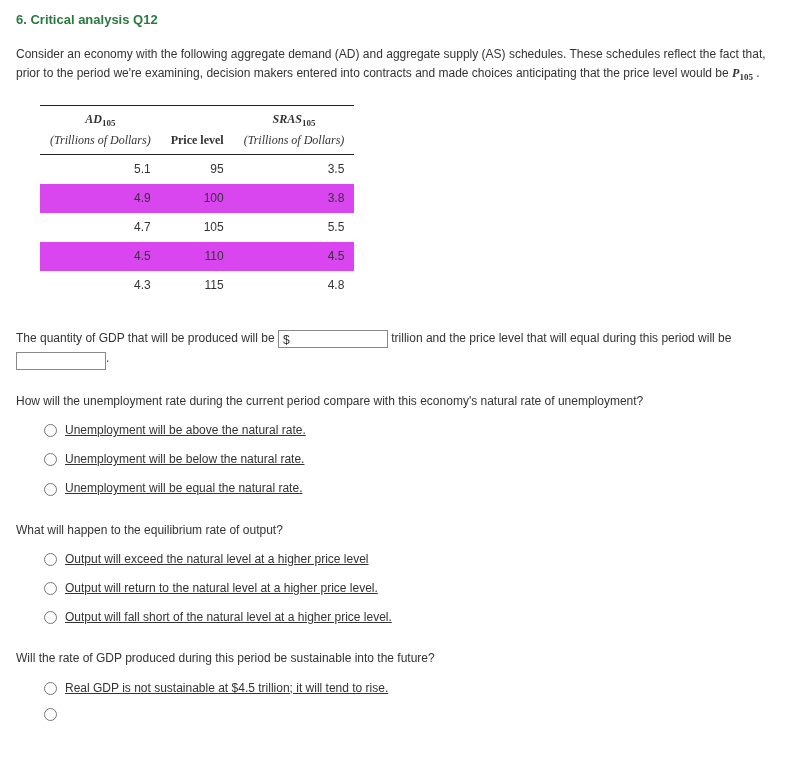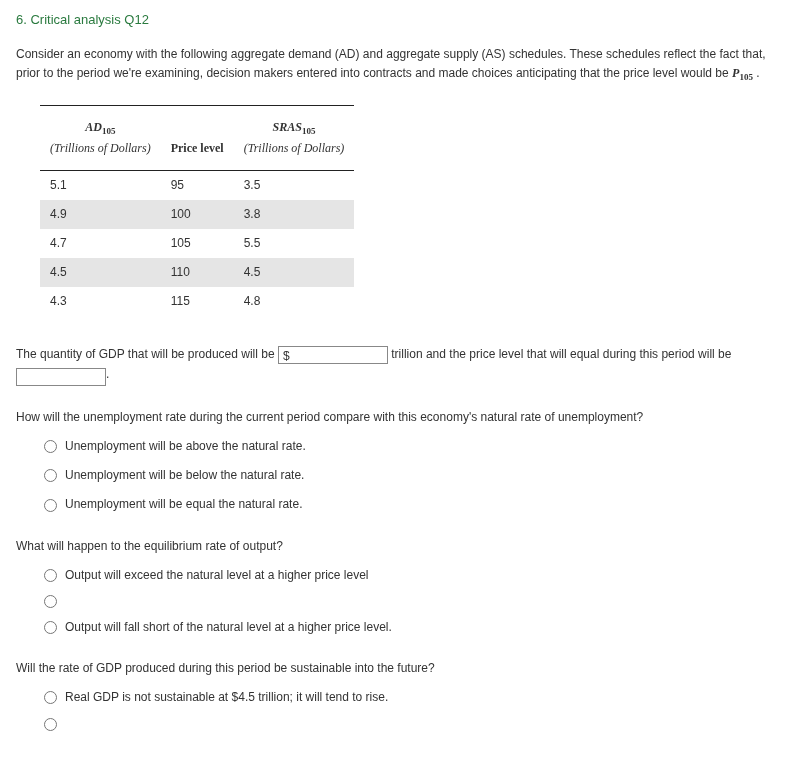--- a/index.html
+++ b/index.html
@@ -7,59 +7,59 @@
     font-size: 12px;
     color: #333;
     margin: 0;
     padding: 10px 16px;
     width: 792px;
     box-sizing: border-box;
     line-height: 1.6;
   }
   .heading {
     color: #2a7a3f;
-    font-weight: normal;
+    font-weight: bold;
     font-size: 13px;
     margin-bottom: 14px;
   }
   .intro {
     margin-bottom: 20px;
   }
   .sub { vertical-align: sub; font-size: 9px; }
   table.data {
     border-collapse: collapse;
     margin: 10px 0 28px 24px;
     font-size: 12px;
   }
   table.data th {
     font-weight: bold;
     border-top: 1px solid #222;
     border-bottom: 1px solid #222;
-    padding: 12px 10px;
+    padding: 4px 10px;
     text-align: center;
   }
   table.data td {
     padding: 5px 10px;
-    text-align: left;
+    text-align: right;
   }
   table.data tr.shade td {
-    background: #e5e5e5;
+    background: #d946ef;
   }
   .inline-input {
     display: inline-block;
     border: 1px solid #888;
     height: 18px;
     vertical-align: middle;
     font-size: 12px;
     padding: 0 4px;
     box-sizing: border-box;
   }
   .q-block { margin-bottom: 22px; }
   .prompt { margin: 14px 0 10px 0; }
-  .options { margin-left: 28px; }
+  .options { margin-left: 28px; text-decoration: underline; }
   .opt {
     display: flex;
     align-items: center;
     gap: 8px;
     margin: 10px 0;
   }
   .opt input[type=radio] {
     width: 13px; height: 13px; margin: 0;
   }
   .serif-ital { font-family: "Times New Roman", serif; font-style: italic; font-weight: bold; }
@@ -148,20 +148,21 @@
 
 <div class="q-block">
   <div class="prompt">What will happen to the equilibrium rate of output?</div>
   <div class="options">
     <label class="opt">
         <input type="radio" name="o" style="">
         <span>Output will exceed the natural level at a higher price level</span>
       </label>
     <label class="opt">
         <input type="radio" name="o" style="">
+        <span>Output will return to the natural level at a higher price level.</span>
       </label>
     <label class="opt">
         <input type="radio" name="o" style="">
         <span>Output will fall short of the natural level at a higher price level.</span>
       </label>
   </div>
 </div>
 
 <div class="q-block">
   <div class="prompt">Will the rate of GDP produced during this period be sustainable into the future?</div>

